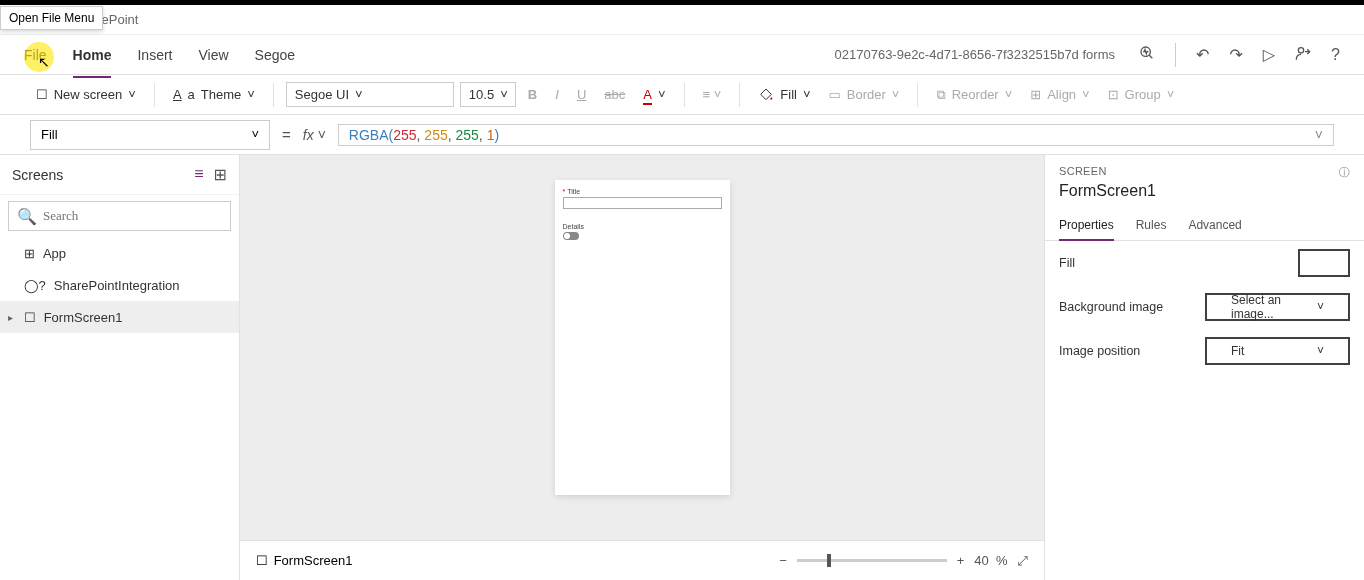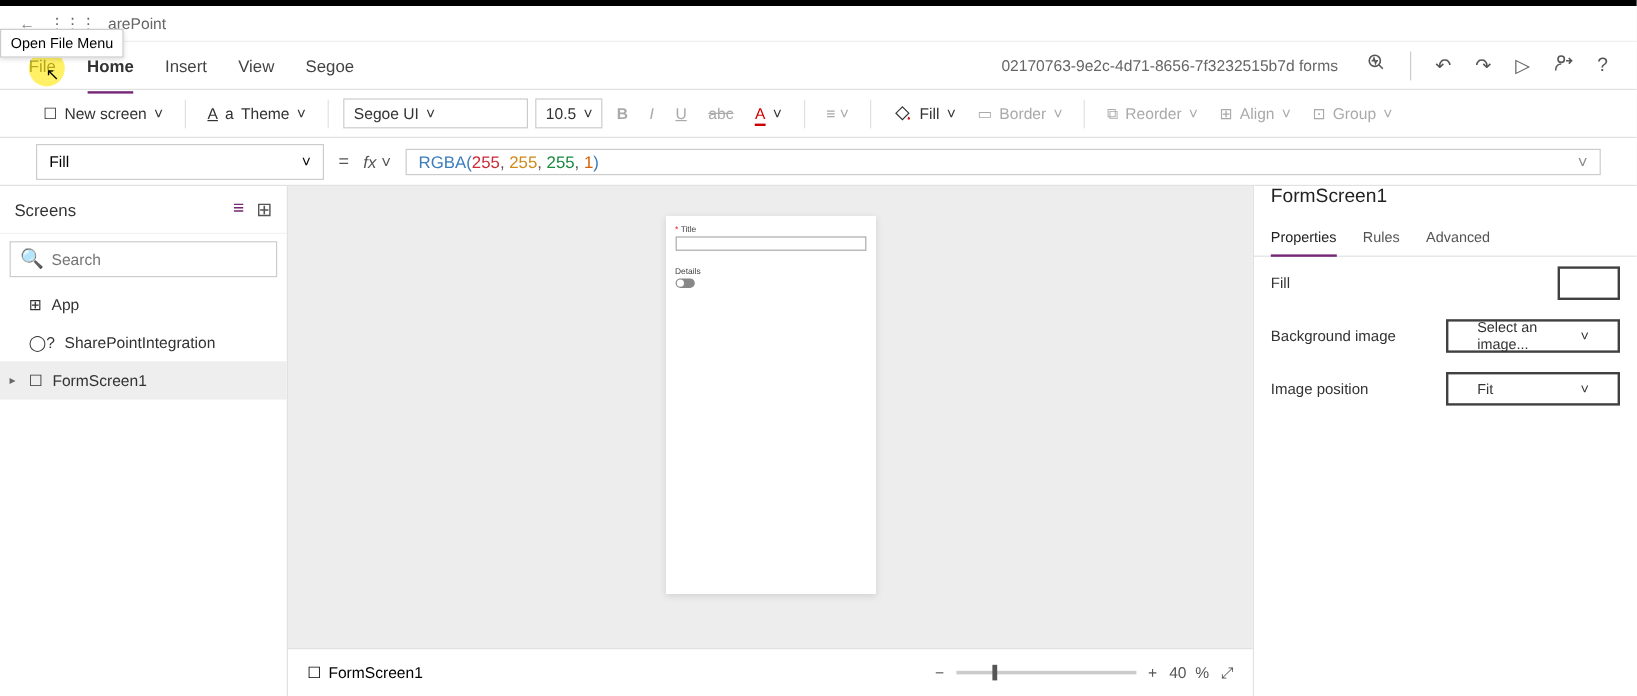--- a/index.html
+++ b/index.html
@@ -1,18 +1,18 @@
 <!DOCTYPE html>
 <html><head>
 <meta charset="utf-8">
 <style>
 * { margin: 0; padding: 0; box-sizing: border-box; font-family: "Segoe UI", sans-serif; }
 body { width: 1364px; height: 580px; background: #fff; overflow: hidden; position: relative; }
 .black-bar { height: 5px; background: #000; }
-.tooltip { position: absolute; top: 24px; left: 0; background: #fff; border: 1px solid #ccc; padding: 4px 8px; font-size: 12px; z-index: 10; box-shadow: 0 2px 4px rgba(0,0,0,0.15); }
+.tooltip { position: absolute; top: 6px; left: 0; background: #fff; border: 1px solid #ccc; padding: 4px 8px; font-size: 12px; z-index: 10; box-shadow: 0 2px 4px rgba(0,0,0,0.15); }
 .app-chrome { height: 30px; display: flex; align-items: center; padding: 0 16px; font-size: 13px; color: #666; border-bottom: 1px solid #eee; }
 .app-chrome .arrow { margin-right: 12px; color: #888; }
 .app-chrome .waffle { margin-right: 10px; }
 .menubar { height: 40px; display: flex; align-items: center; padding: 0 24px; border-bottom: 1px solid #e1e1e1; }
 .menubar .menu-item { margin-right: 26px; font-size: 14px; color: #444; cursor: pointer; padding: 4px 0; position: relative; }
 .menubar .menu-item.active { font-weight: 600; color: #333; }
 .menubar .menu-item.active::after { content: ''; position: absolute; left: 0; right: 0; bottom: -11px; height: 2px; background: #742774; }
 .highlight-circle { position: absolute; left: 24px; top: 42px; width: 30px; height: 30px; border-radius: 50%; background: rgba(255,230,0,0.6); z-index: 5; pointer-events:none; }
 .cursor-arrow { position: absolute; left: 38px; top: 54px; font-size: 14px; z-index: 6; pointer-events:none; }
 .menubar .spacer { flex: 1; }
@@ -36,21 +36,21 @@
 .num2 { color: #cf8a18; }
 .num3 { color: #1a8a41; }
 .num4 { color: #d86000; }
 .comma { color: #555; }
 .main { display: flex; height: 511px; }
 .left-panel { width: 240px; border-right: 1px solid #e1e1e1; background: #fff; display: flex; flex-direction: column; }
 .panel-header { height: 40px; display: flex; align-items: center; padding: 0 12px; justify-content: space-between; border-bottom: 1px solid #f2f2f2; }
 .panel-header .title { font-size: 14px; color: #333; }
 .panel-header .view-icons { display: flex; gap: 10px; color: #555; }
 .search-box { margin: 6px 8px; height: 30px; border: 1px solid #ccc; display: flex; align-items: center; padding: 0 8px; gap: 6px; color: #666; }
-.search-box input { border: none; outline: none; flex: 1; font-size: 13px; }
+.search-box input { border: none; outline: none; flex: 1; font-size: 13px; font-family: Liberation Serif, serif; }
 .tree-item { height: 32px; display: flex; align-items: center; padding: 0 8px 0 24px; gap: 8px; font-size: 13px; color: #333; cursor: pointer; }
 .tree-item.selected { background: #eee; }
 .tree-item .chev { position: absolute; left: 8px; color: #666; font-size: 10px; }
 .tree-item-wrap { position: relative; }
 .canvas { flex: 1; background: #ededed; display: flex; align-items: flex-start; justify-content: center; padding-top: 25px; overflow: hidden; }
 .form-preview { width: 175px; height: 315px; background: #fff; box-shadow: 0 2px 6px rgba(0,0,0,0.12); padding: 8px; }
 .form-preview .label { font-size: 7px; color: #444; margin-bottom: 2px; }
 .form-preview .req { color: #d00; margin-right: 2px; }
 .form-preview .field { width: 100%; height: 12px; border: 1px solid #aaa; margin-bottom: 14px; }
 .form-preview .toggle { width: 16px; height: 8px; border-radius: 4px; background: #888; position: relative; }
@@ -119,21 +119,21 @@
     </span>
     <span class="icon">?</span>
   </div>
 </div>
 
 <div class="toolbar">
   <span class="tool-btn">☐ <span>New screen</span> ˅</span>
   <div class="sep"></div>
   <span class="tool-btn"><u>A</u>a <span>Theme</span> ˅</span>
   <div class="sep"></div>
-  <span class="select" style="width:154px">
+  <span class="select" style="width:168px">
       <span>Segoe UI</span>
       <span>˅</span>
     </span>
   <span class="select" style="width:56px">
       <span>10.5</span>
       <span>˅</span>
     </span>
   <span class="tool-btn disabled">
       <b>B</b>
     </span>
@@ -220,20 +220,24 @@
   <div class="canvas">
     <div class="form-preview">
       <div class="label"><span class="req">*</span><span>Title</span></div>
       <div class="field"></div>
       <div class="label">Details</div>
       <div class="toggle"></div>
     </div>
   </div>
 
   <div class="right-panel">
+    <div class="cat">
+      <span>SCREEN</span>
+      <span style="color:#888">ⓘ</span>
+    </div>
     <div class="obj-name">FormScreen1</div>
     <div class="tabs">
       <div class="tab active">Properties</div>
       <div class="tab">Rules</div>
       <div class="tab">Advanced</div>
     </div>
     <div class="prop-row">
       <span>Fill</span>
       <div class="ctrl swatch">
         <svg class="icon-sm" viewBox="0 0 24 24" fill="none" stroke="#333" stroke-width="1.3">

